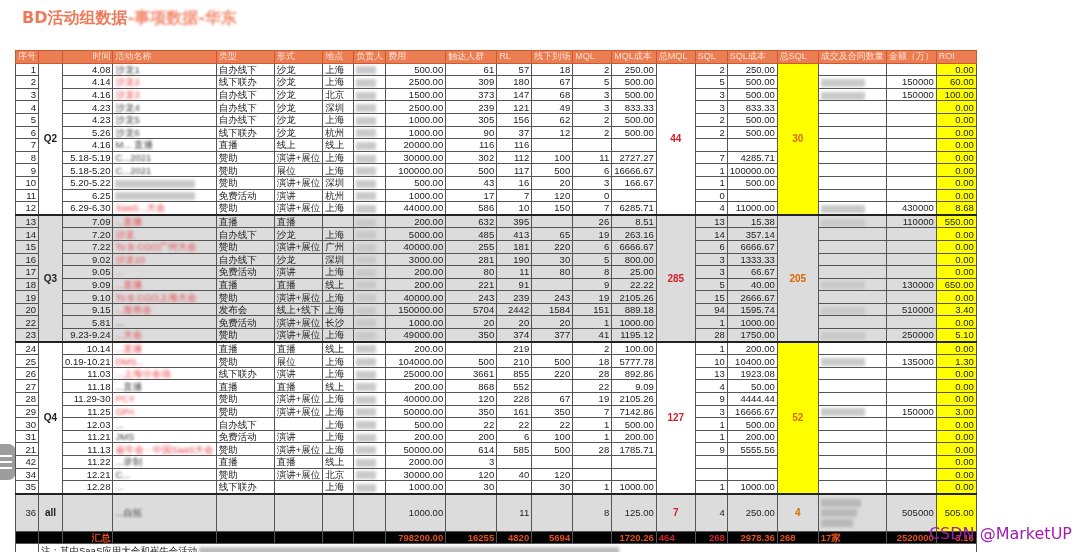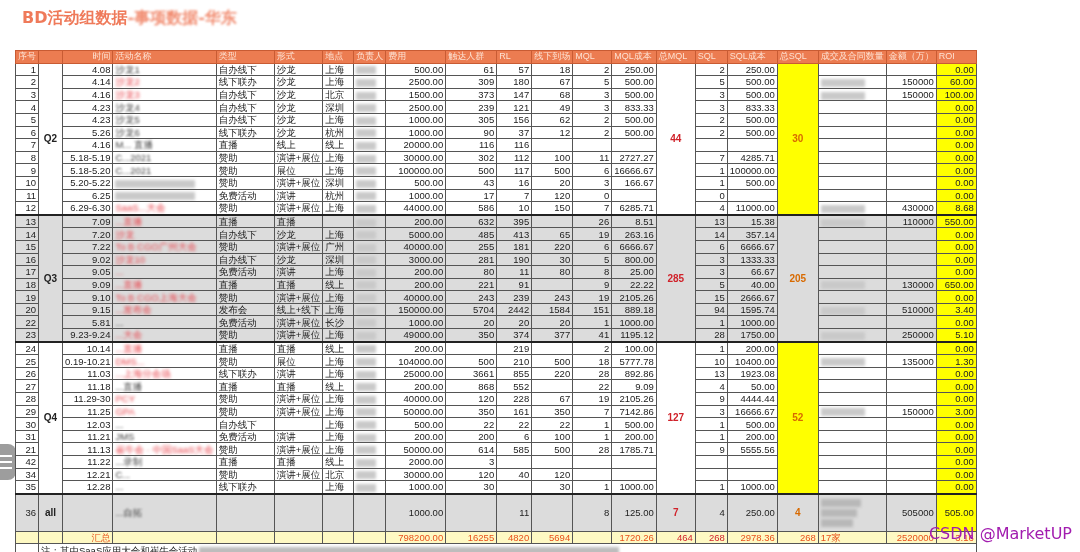--- a/index.html
+++ b/index.html
@@ -4,31 +4,31 @@
 <style>
   html,body{margin:0;padding:0;}
   body{width:1080px;height:552px;background:#ffffff;position:relative;overflow:hidden;font-family:"DejaVu Sans","Liberation Sans",sans-serif;}
   .title{position:absolute;left:22px;top:8px;font-size:16px;font-weight:bold;color:#ef7a5a;letter-spacing:0px;font-family:"DejaVu Sans",sans-serif;}
   .title .blur{filter:blur(1.2px);opacity:.85;}
   .sheet{position:absolute;left:15px;top:50px;}
   table{border-collapse:collapse;table-layout:fixed;font-size:9.5px;font-family:"Liberation Sans","DejaVu Sans",sans-serif;color:#222;}
   td{border:1px solid #555;height:11.6px;padding:0 2px;white-space:nowrap;overflow:hidden;line-height:11px;}
   tr.hdr td{background:#ec7c51;color:#fde1d2;font-weight:normal;font-size:9px;border-color:#c85b33;}
   td.num{text-align:right;}
-  td.ctr{text-align:right;margin-top:40px;}
+  td.ctr{text-align:left;margin-top:40px;}
   td.blur span{display:inline-block;background:#c9c9c9;filter:blur(1.5px);height:8px;vertical-align:middle;}
   td.redtxt{color:#e8424a;}
   td.redtxt span.b{filter:blur(1.4px);}
   tr.q3 td{background:#dcdcdc;}
   tr.q3 td.yel{background:#ffff00;}
   td.yel{background:#ffff00;}
   td.merge-mql{color:#d0222a;font-weight:bold;text-align:center;font-size:10px;}
   td.merge-sql{background:#ffff00;color:#d86a00;font-weight:bold;text-align:center;font-size:10px;}
   td.qlabel{font-weight:bold;text-align:center;font-size:10px;}
-  tr.sum td{background:#fef9c3;color:#e8501a;font-weight:normal;}
+  tr.sum td{background:#000000;color:#e8501a;font-weight:bold;}
   tr.note td{background:#fff;}
   tr.allrow td{background:#dcdcdc;height:36px;}
   tr.allrow td.yel{background:#ffff00;}
   .thick-top td{border-top:2px solid #222;}
   .watermark{position:absolute;right:8px;top:524px;font-size:16px;color:#a21caf;font-family:"DejaVu Sans",sans-serif;letter-spacing:0px;}
   .side-menu{position:absolute;left:-6px;top:444px;width:22px;height:36px;background:#8d8d8d;border-radius:0 8px 8px 0;opacity:.85;}
   .side-menu i{position:absolute;left:6px;width:12px;height:2px;background:#fff;}
   .blurtxt{filter:blur(1.3px);color:#444;}
 </style>
 </head>

